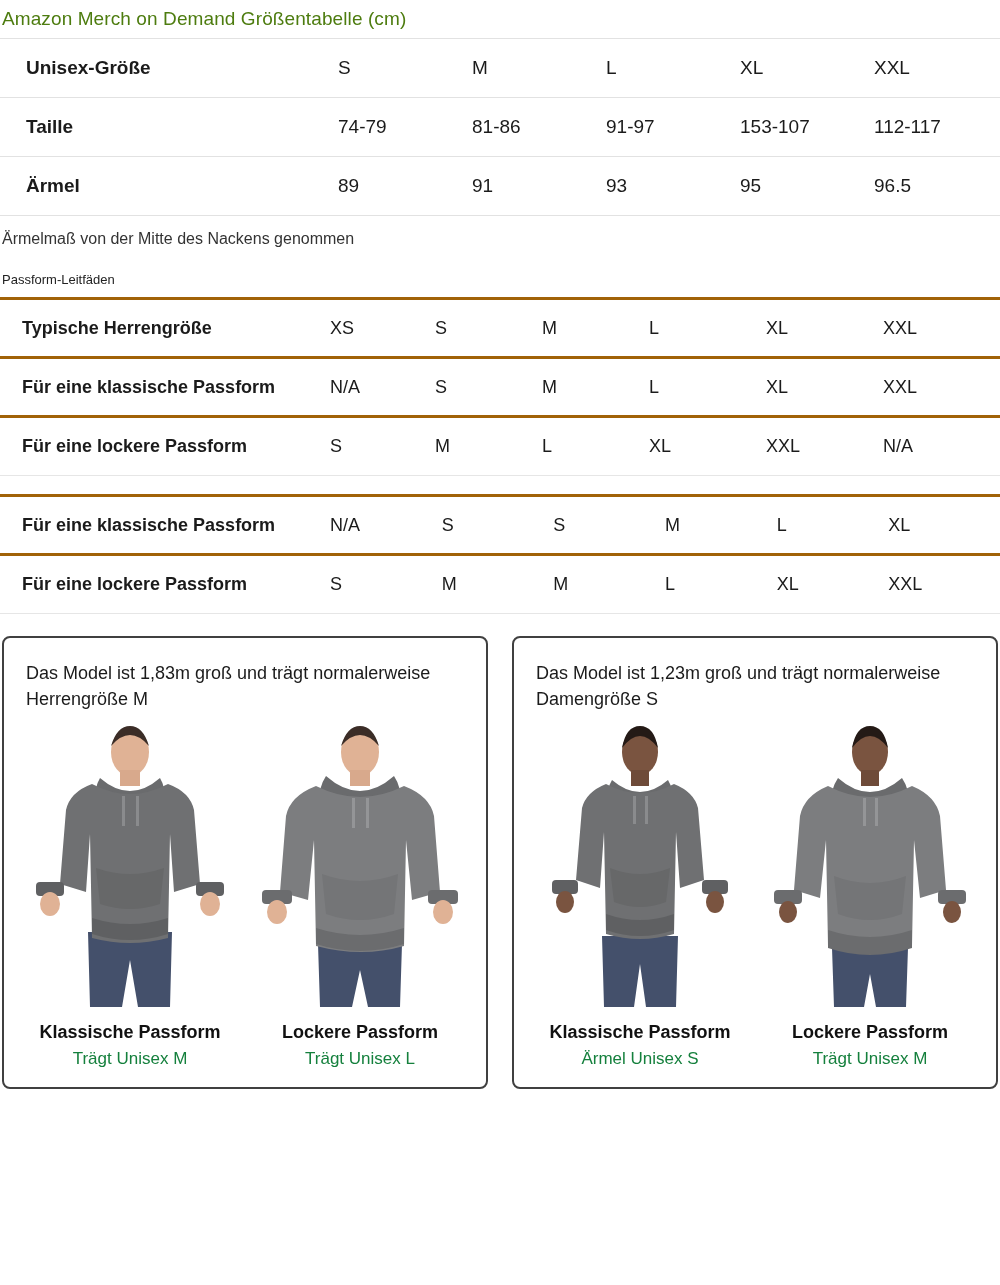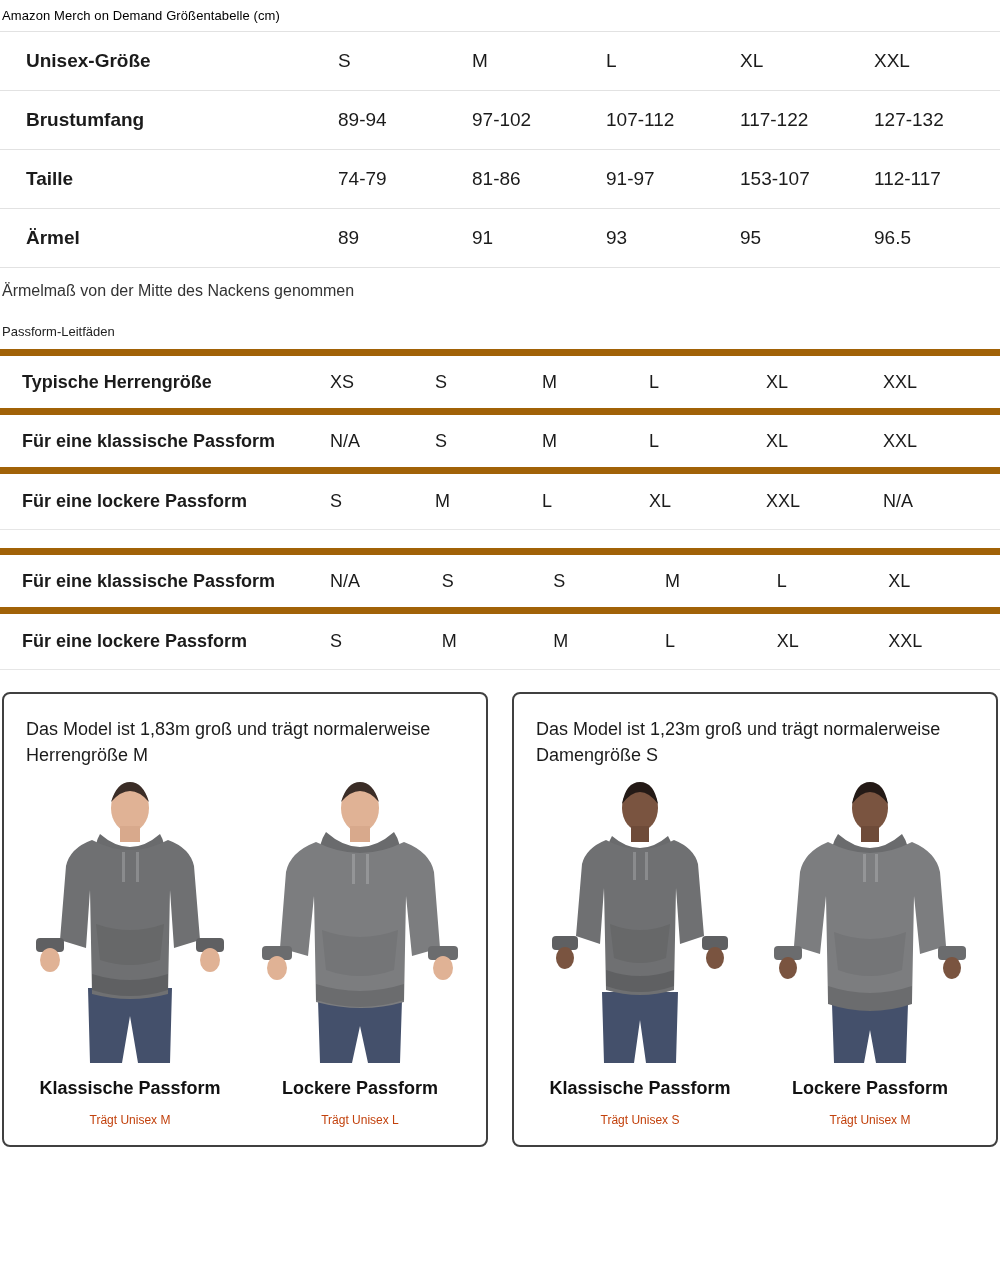--- a/index.html
+++ b/index.html
@@ -13,22 +13,22 @@
   body {
     width: 1000px;
     min-height: 1285px;
     position: relative;
   }
   .page {
     width: 1000px;
     padding: 4px 0 0 0;
   }
   .main-title {
-    font-size: 13px;
-    color: #000000;
+    font-size: 19px;
+    color: #4d7c0f;
     padding: 4px 0 8px 2px;
     letter-spacing: 0.1px;
   }
   table.sz {
     width: 1000px;
     border-collapse: collapse;
     table-layout: fixed;
   }
   table.sz td {
     border-top: 1px solid #e2e2e2;
@@ -53,21 +53,21 @@
     font-size: 13px;
     color: #222;
     padding: 18px 0 10px 2px;
   }
   table.fit {
     width: 1000px;
     border-collapse: collapse;
     table-layout: fixed;
   }
   table.fit td {
-    border-top: 7px solid #a16207;
+    border-top: 3px solid #a16207;
     border-bottom: 1px solid #e6e6e6;
     padding: 15px 0;
     font-size: 18px;
     color: #1b1b1b;
     height: 59px;
     vertical-align: middle;
   }
   table.fit td.label {
     font-weight: bold;
     padding-left: 22px;
@@ -110,51 +110,43 @@
   }
   .fig svg { display: block; }
   .fig-label {
     font-weight: bold;
     font-size: 18px;
     margin-top: 10px;
     text-align: center;
     color: #111;
   }
   .fig-sub {
-    font-size: 12px;
-    margin-top: 14px;
+    font-size: 17px;
+    margin-top: 6px;
     text-align: center;
-    color: #c2410c;
+    color: #15803d;
     padding-bottom: 4px;
   }
 </style>
 </head>
 <body>
 
 <div class="page">
 
   <div class="main-title">Amazon Merch on Demand Größentabelle (cm)</div>
 
   <table class="sz">
     <tbody>
       <tr>
         <td class="label" style="width:330px">Unisex-Größe</td>
         <td style="width:134px">S</td>
         <td style="width:134px">M</td>
         <td style="width:134px">L</td>
         <td style="width:134px">XL</td>
         <td>XXL</td>
-      </tr>
-      <tr>
-        <td class="label">Brustumfang</td>
-        <td>89-94</td>
-        <td>97-102</td>
-        <td>107-112</td>
-        <td>117-122</td>
-        <td>127-132</td>
       </tr>
       <tr>
         <td class="label">Taille</td>
         <td>74-79</td>
         <td>81-86</td>
         <td>91-97</td>
         <td>153-107</td>
         <td>112-117</td>
       </tr>
       <tr>
@@ -304,21 +296,21 @@
             <rect x="12" y="158" width="26" height="14" rx="4" fill="#5f6062"></rect>
             <rect x="162" y="158" width="26" height="14" rx="4" fill="#5f6062"></rect>
             <ellipse cx="25" cy="180" rx="9" ry="11" fill="#7a5440"></ellipse>
             <ellipse cx="175" cy="180" rx="9" ry="11" fill="#7a5440"></ellipse>
             <path d="M70 146 q30 12 60 0 l-4 34 q-26 10 -52 0 z" fill="#676869"></path>
             <path d="M66 192 q34 12 68 0 l0 16 q-34 12 -68 0 z" fill="#5f6062"></path>
             <rect x="93" y="74" width="3" height="28" fill="#8a8b8d"></rect>
             <rect x="105" y="74" width="3" height="28" fill="#8a8b8d"></rect>
           </svg>
           <div class="fig-label">Klassische Passform</div>
-          <div class="fig-sub">Trägt Unisex S</div>
+          <div class="fig-sub">Ärmel Unisex S</div>
         </div>
 
         <div class="fig">
           <svg width="200" height="290" viewBox="0 0 200 290">
             <path d="M62 226 L138 226 L136 285 L106 285 L100 252 L94 285 L64 285 Z" fill="#44506b"></path>
             <ellipse cx="100" cy="30" rx="18" ry="23" fill="#7a5440"></ellipse>
             <path d="M82 26 q18 -24 36 0 q-4 -22 -18 -22 q-14 0 -18 22 z" fill="#241a16"></path>
             <rect x="91" y="48" width="18" height="16" fill="#6e4b39"></rect>
             <path d="M68 56 q32 28 64 0 q8 12 6 24 q-38 22 -76 0 q-2 -12 6 -24 z" fill="#6a6b6d"></path>
             <path d="M58 64 q42 22 84 0 q24 10 28 30 l6 74 l-26 8 l-6 -58 l-2 106 q-40 12 -84 0 l-2 -106 l-6 58 l-26 -8 l6 -74 q4 -20 28 -30 z" fill="#7c7d7f"></path>

